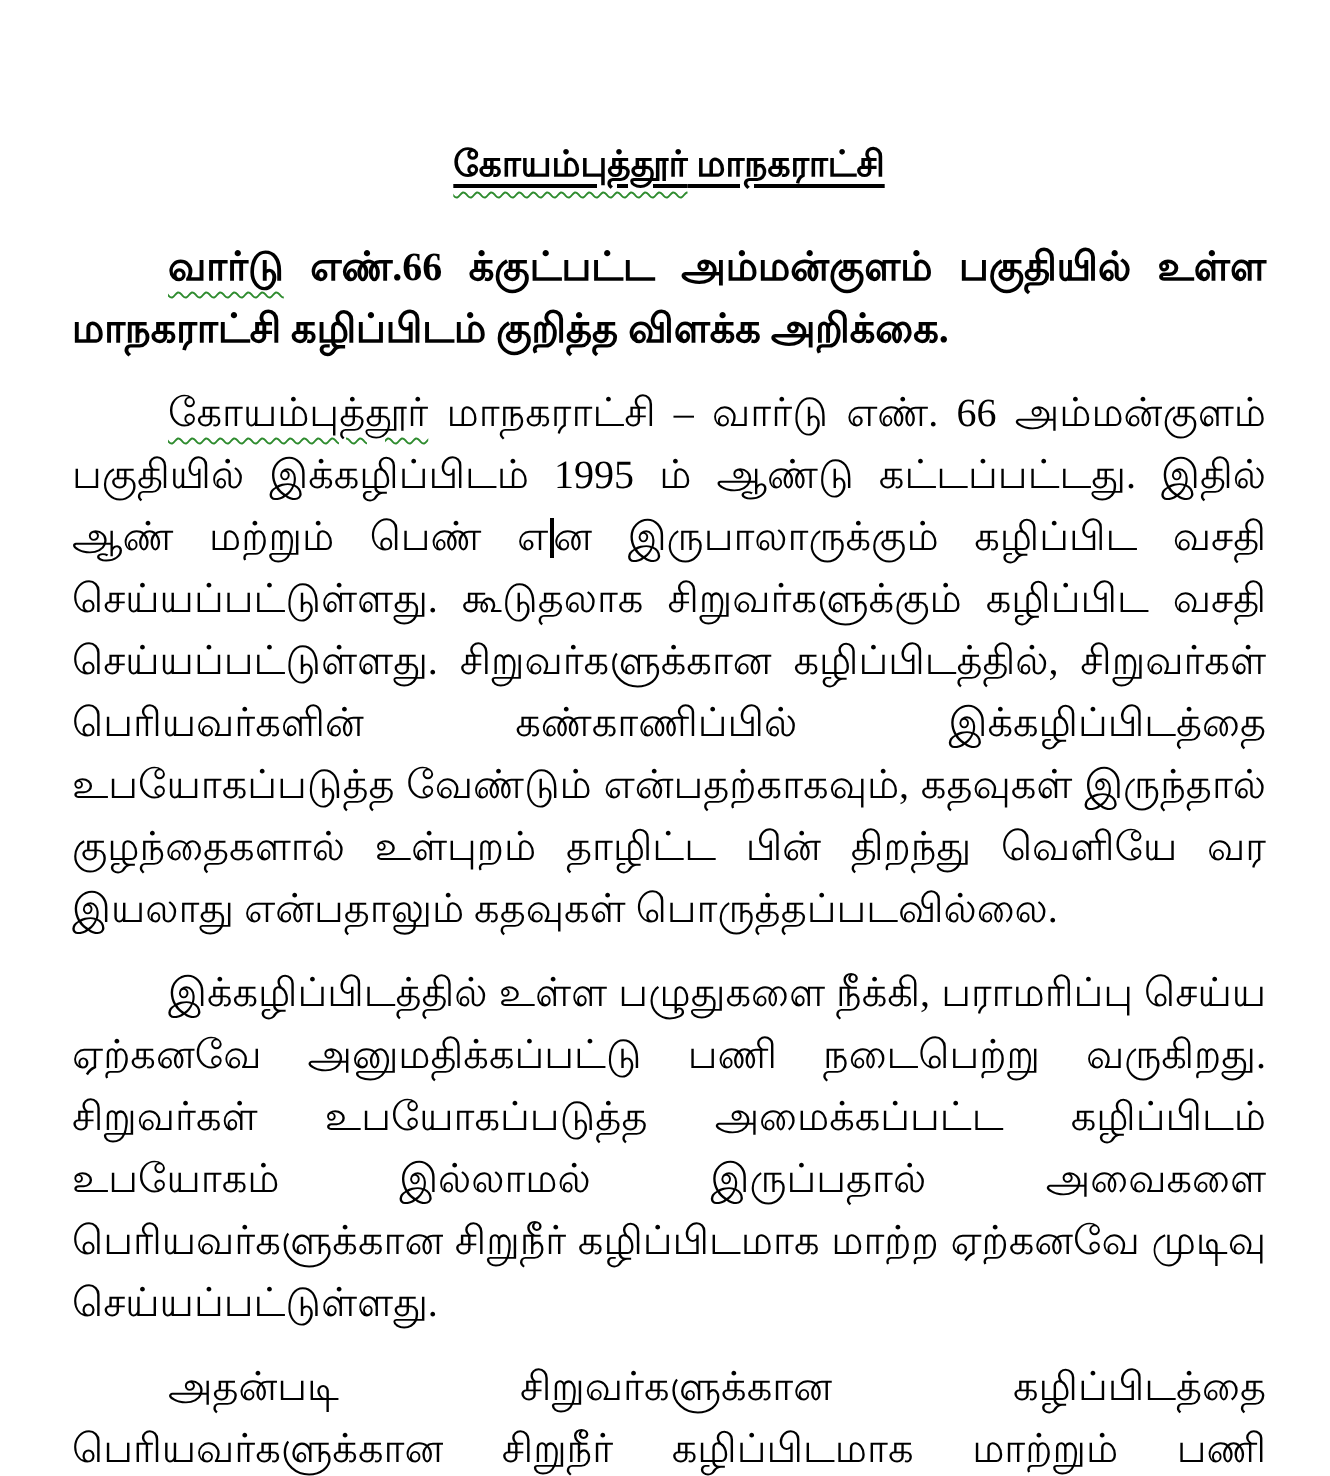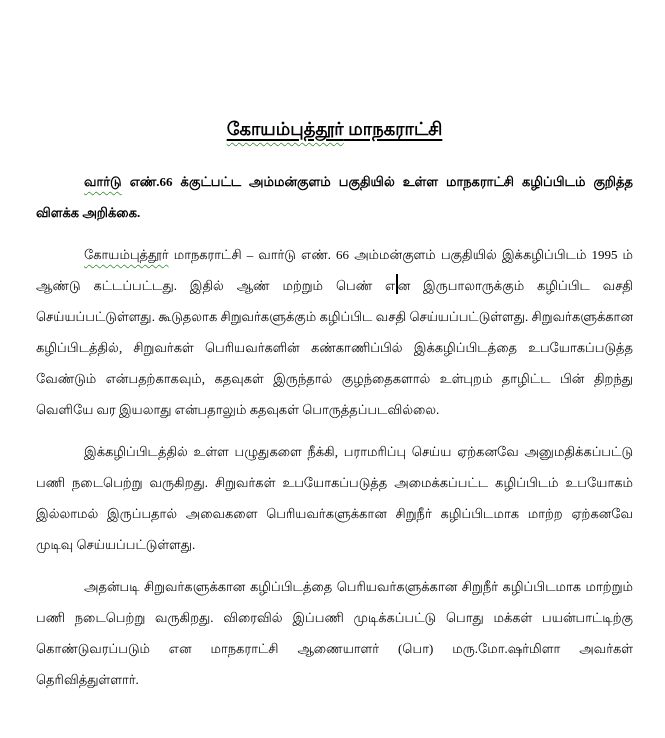--- a/index.html
+++ b/index.html
@@ -8,37 +8,37 @@
     width: 665px;
     height: 738px;
     background: #ffffff;
     color: #000000;
     font-family: "Liberation Serif", "DejaVu Serif", serif;
     overflow: hidden;
   }
   .page {
     width: 665px;
     height: 738px;
-    padding: 116px 32px 0 36px;
+    padding: 69px 32px 0 36px;
   }
   .title {
     text-align: center;
     font-weight: 700;
     font-size: 18px;
     line-height: 26px;
     margin: 0 0 24px 0;
   }
   .title.sub { margin-bottom: 15px; }
   .title .u {
     text-decoration-line: underline;
     text-decoration-thickness: 1.5px;
     text-underline-offset: 4px;
   }
   .para {
-    font-size: 13px;
+    font-size: 20px;
     line-height: 31px;
     text-align: justify;
     text-indent: 48px;
     margin: 0 0 11px 0;
   }
   .para.bold { font-weight: 700; }
   .spell {
     text-decoration-line: underline;
     text-decoration-style: wavy;
     text-decoration-color: #2e8b2e;

